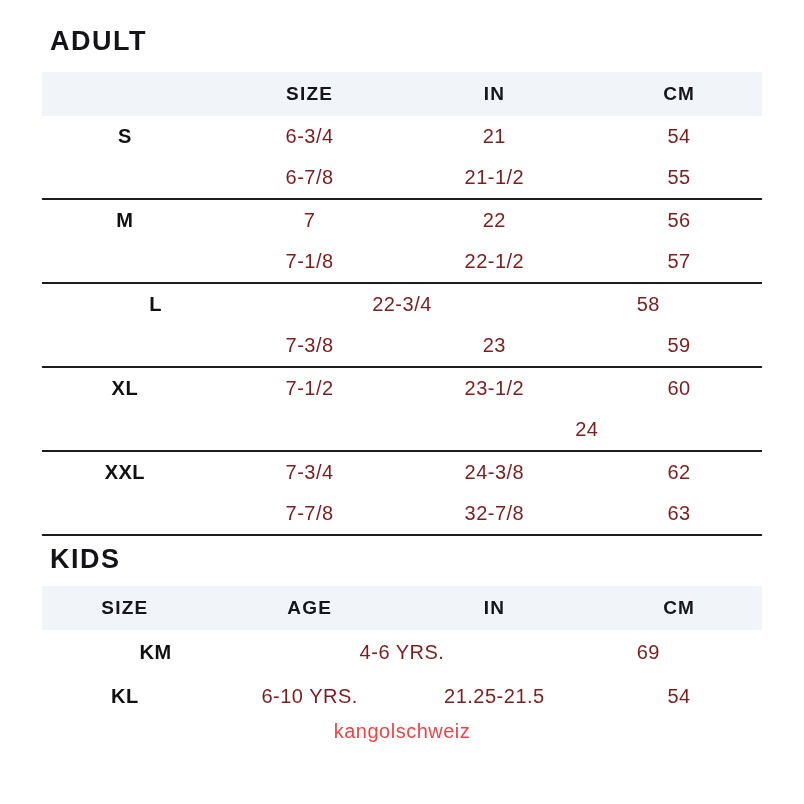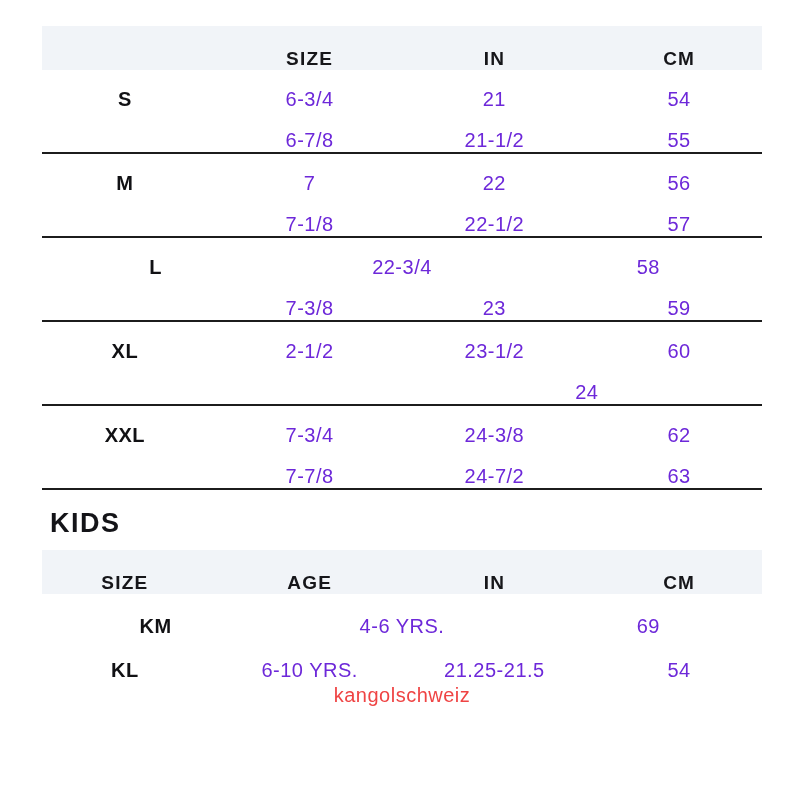--- a/index.html
+++ b/index.html
@@ -14,30 +14,30 @@
   .wrap { padding: 26px 42px 0 42px; }
 
   .section-title {
     font-size: 27px;
     font-weight: bold;
     color: #141418;
     letter-spacing: 1.5px;
     margin: 0 0 16px 8px;
     line-height: 30px;
   }
-  .kids-title { margin-top: 18px; margin-bottom: 12px; }
+  .kids-title { margin-top: 8px; margin-bottom: 12px; }
 
   .table { width: 100%; }
-  .row { display: flex; align-items: flex-end; gap: 19px; }
+  .row { display: flex; align-items: center; gap: 19px; }
   .hdr-row { background: #f1f4f8; height: 44px; }
   .cell {
     flex: 1;
     text-align: center;
     font-size: 20px;
-    color: #6d28d9;
+    color: #7f1d1d;
     letter-spacing: 0.5px;
   }
   .hcell {
     font-weight: bold;
     font-size: 19px;
     color: #16161a;
     letter-spacing: 1.2px;
   }
   .label-cell { font-weight: bold; color: #111114; }
   .a-row { height: 41px; }
@@ -50,20 +50,21 @@
     font-size: 20px;
     margin-top: 2px;
     letter-spacing: 0.5px;
   }
 </style>
 </head>
 <body>
 
 <div class="wrap">
 
+  <div class="section-title">ADULT</div>
 
   <div class="table">
     <div class="row hdr-row">
       <div class="cell hcell"></div>
       <div class="cell hcell">SIZE</div>
       <div class="cell hcell">IN</div>
       <div class="cell hcell">CM</div>
     </div>
 
     <div class="group">
@@ -106,41 +107,41 @@
         <div class="cell label-cell"></div>
         <div class="cell">7-3/8</div>
         <div class="cell">23</div>
         <div class="cell">59</div>
       </div>
     </div>
 
     <div class="group">
       <div class="row a-row">
         <div class="cell label-cell">XL</div>
-        <div class="cell">2-1/2</div>
+        <div class="cell">7-1/2</div>
         <div class="cell">23-1/2</div>
         <div class="cell">60</div>
       </div>
       <div class="row a-row">
         <div class="cell label-cell"></div>
         <div class="cell">24</div>
       </div>
     </div>
 
     <div class="group">
       <div class="row a-row">
         <div class="cell label-cell">XXL</div>
         <div class="cell">7-3/4</div>
         <div class="cell">24-3/8</div>
         <div class="cell">62</div>
       </div>
       <div class="row a-row">
         <div class="cell label-cell"></div>
         <div class="cell">7-7/8</div>
-        <div class="cell">24-7/2</div>
+        <div class="cell">32-7/8</div>
         <div class="cell">63</div>
       </div>
     </div>
   </div>
 
   <div class="section-title kids-title">KIDS</div>
 
   <div class="table">
     <div class="row hdr-row">
       <div class="cell hcell">SIZE</div>

